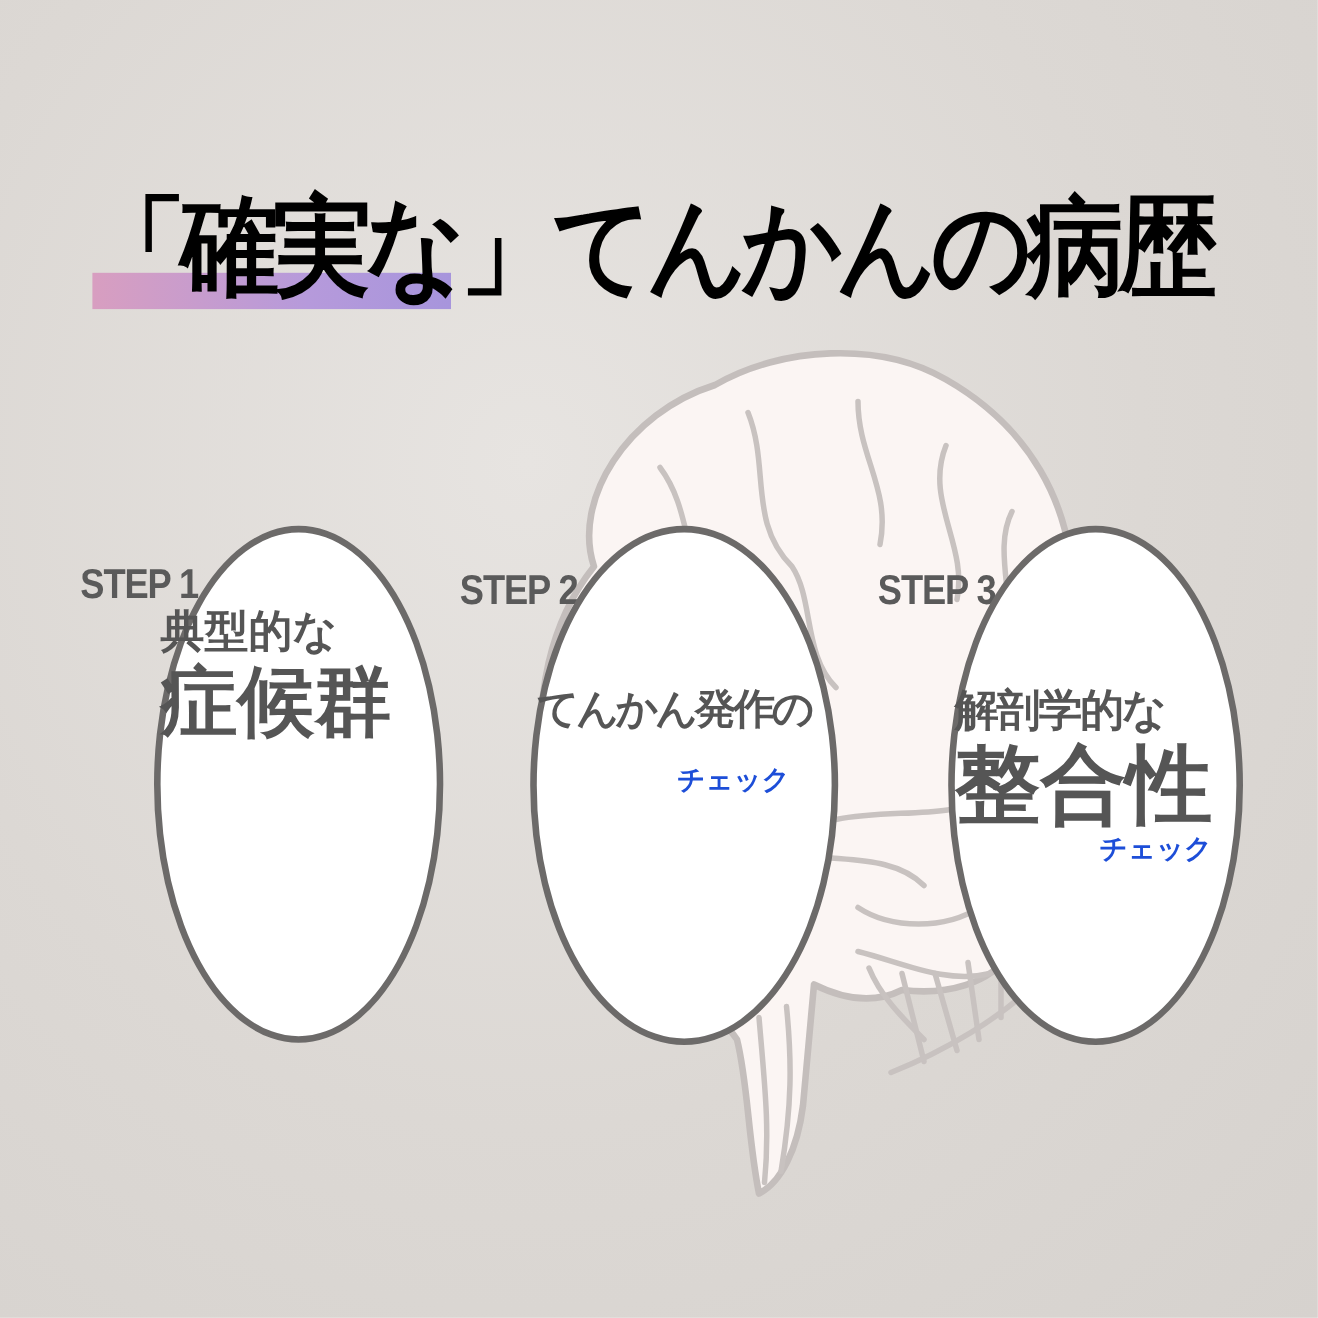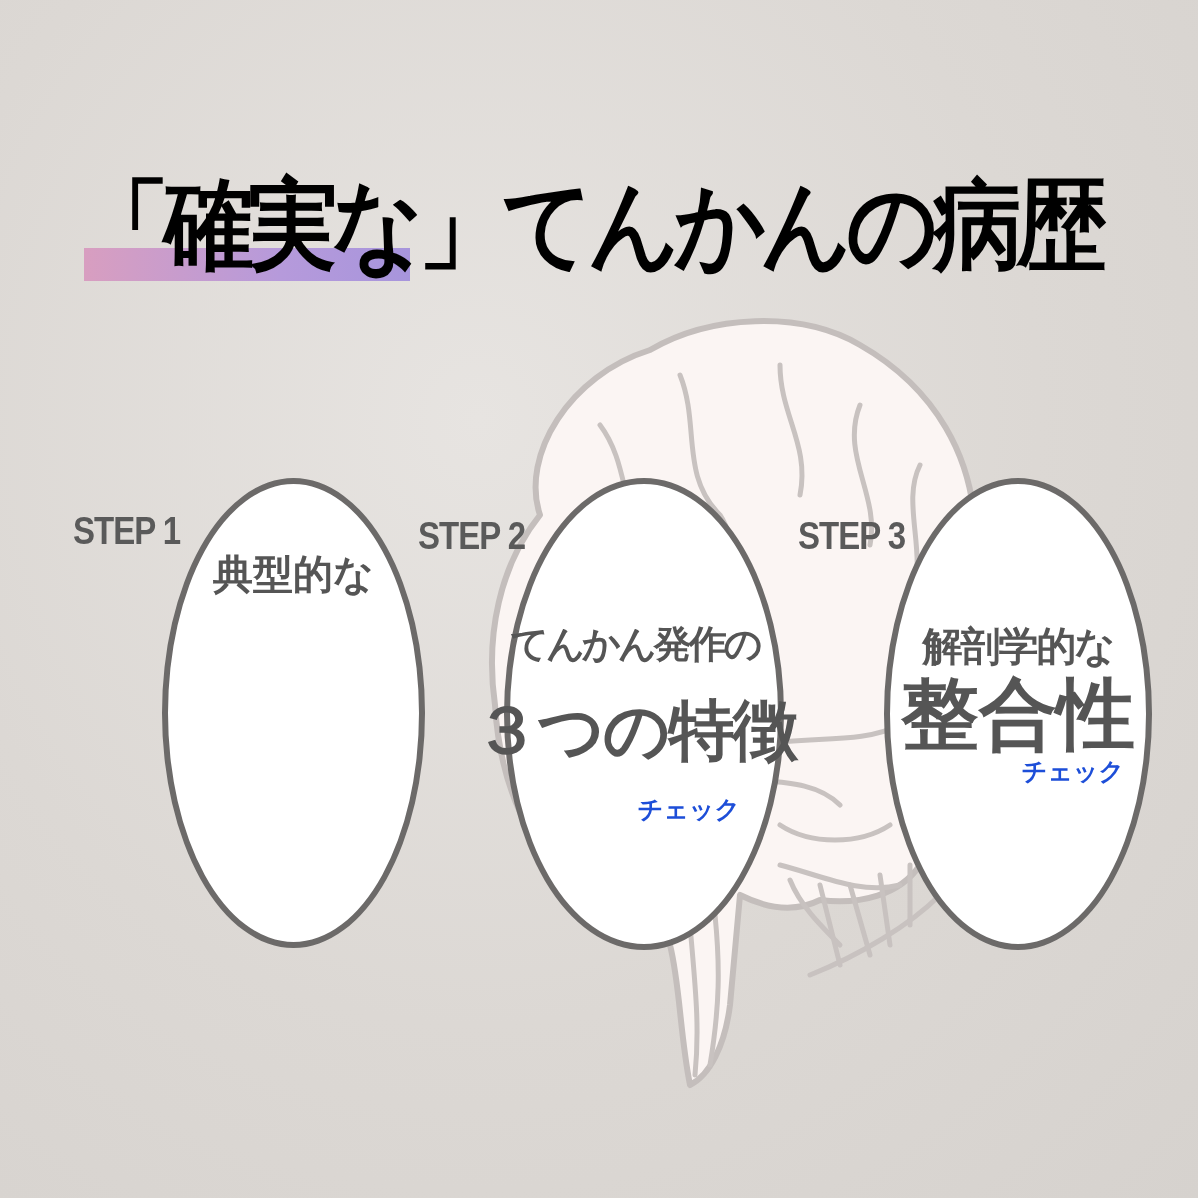--- a/index.html
+++ b/index.html
@@ -18,22 +18,22 @@
     letter-spacing: -6px; line-height: 100px; transform: scaleY(1.1); transform-origin: top left;
     white-space: nowrap;
   }
   .brain { position: absolute; left: 480px; top: 305px; width: 520px; height: 790px; }
   .step-label {
     position: absolute; font-family: "Liberation Sans", sans-serif; font-weight: bold;
     font-size: 33px; color: #5a5a5a; letter-spacing: -1px; transform: scaleY(1.15);
   }
   .oval {
     position: absolute; background: #fff; border: 6px solid #6c6a69; border-radius: 50%;
-    box-sizing: border-box; display: flex; flex-direction: column; align-items: center;
-    color: #555; font-weight: bold; text-align: center; margin-left: 22px;
+    box-sizing: border-box; display: flex; flex-direction: column; align-items: flex-start;
+    color: #555; font-weight: bold; text-align: center;
   }
   .line { white-space: nowrap; line-height: 1.1; }
   .check { color: #1d4ed8; font-size: 25px; align-self: flex-end; }
 </style>
 </head>
 <body>
 
 <div class="title-wrap">
   <div class="title-highlight"></div>
   <h1 class="title">「確実な」てんかんの病歴</h1>
@@ -64,26 +64,26 @@
     <path d="M430 560 L 430 620"></path>
     <path d="M210 620 C 215 680, 220 720, 215 770"></path>
     <path d="M235 610 C 240 660, 240 700, 230 760"></path>
     <path d="M330 670 C 380 650, 430 620, 460 590"></path>
   </g>
 </svg>
 
 <span class="step-label" style="left:73px; top:512px;">STEP 1</span>
 <div class="oval" style="left:140px; top:478px; width:263px; height:470px; padding-top:68px;">
   <div class="line" style="font-size:40px;">典型的な</div>
+  <div class="line" style="font-size:70px; margin-top:4px;">症候群</div>
 </div>
 
 <span class="step-label" style="left:418px; top:517px;">STEP 2</span>
 <div class="oval" style="left:482px; top:478px; width:280px; height:472px; padding-top:140px; padding-right:18px;gap:29px;">
   <div class="line" style="font-size:38px; letter-spacing:-3px;">てんかん発作の</div>
-  <div class="line" style="font-size:66px; letter-spacing:-2px;">３つの特徴</div>
   <div class="line check" style="margin-right:20px;">チェック</div>
 </div>
 
 <span class="step-label" style="left:798px; top:517px;">STEP 3</span>
 <div class="oval" style="left:862px; top:478px; width:268px; height:472px; padding-top:140px;">
   <div class="line" style="font-size:40px; letter-spacing:-2px;">解剖学的な</div>
   <div class="line" style="font-size:78px; margin-top:4px;">整合性</div>
   <div class="line check" style="margin-right:22px;">チェック</div>
 </div>
 

